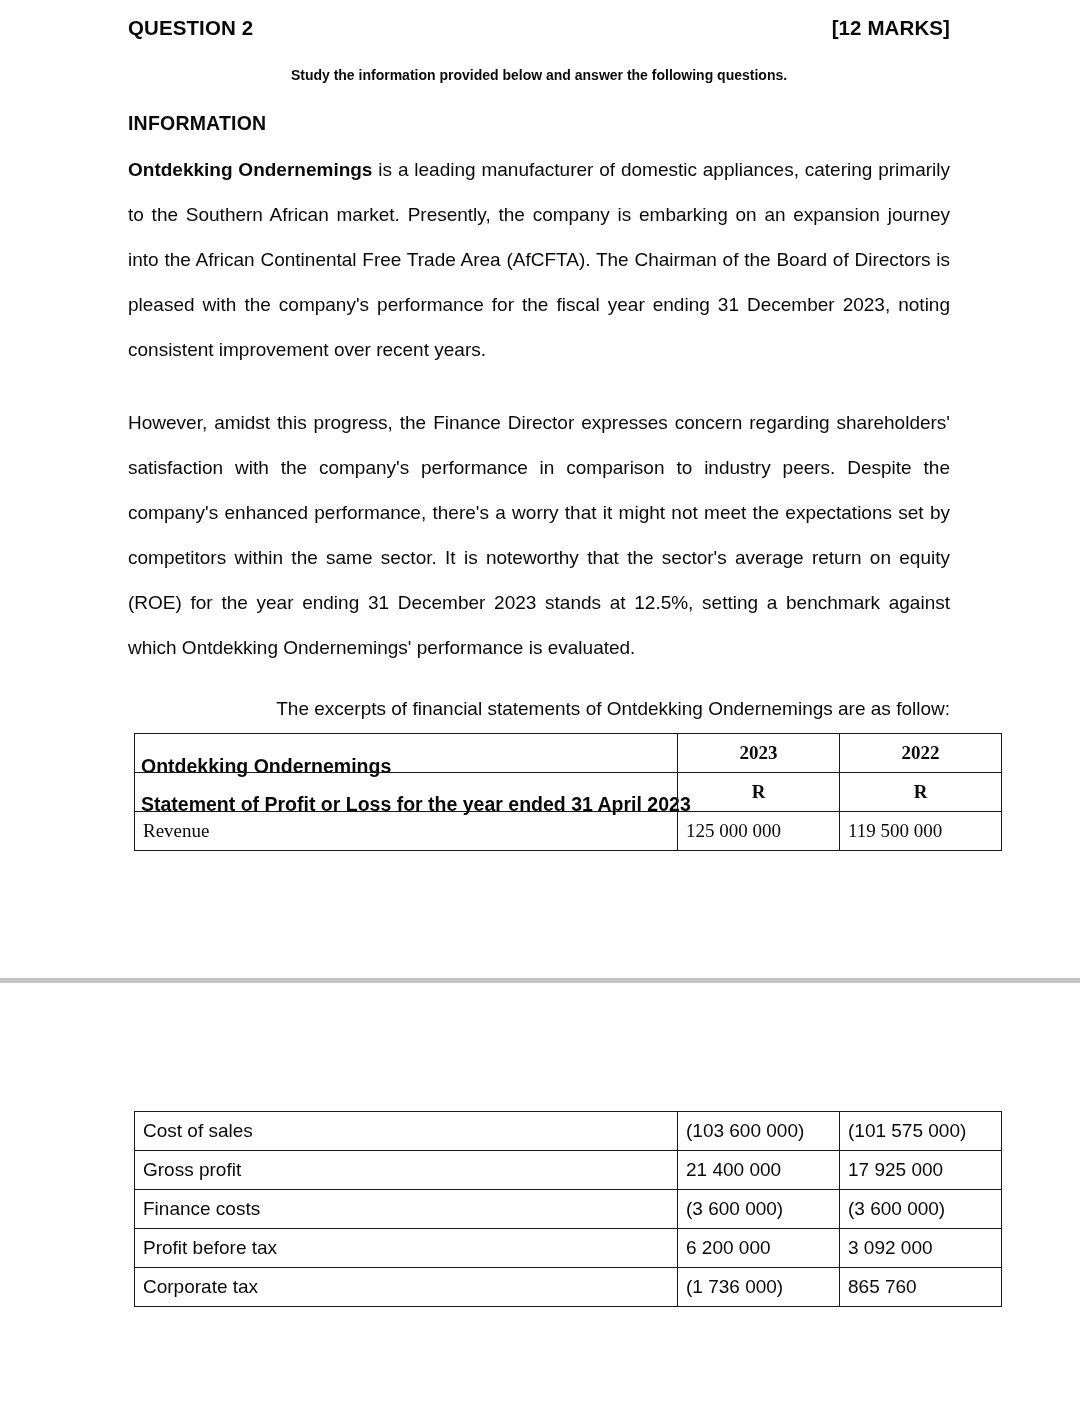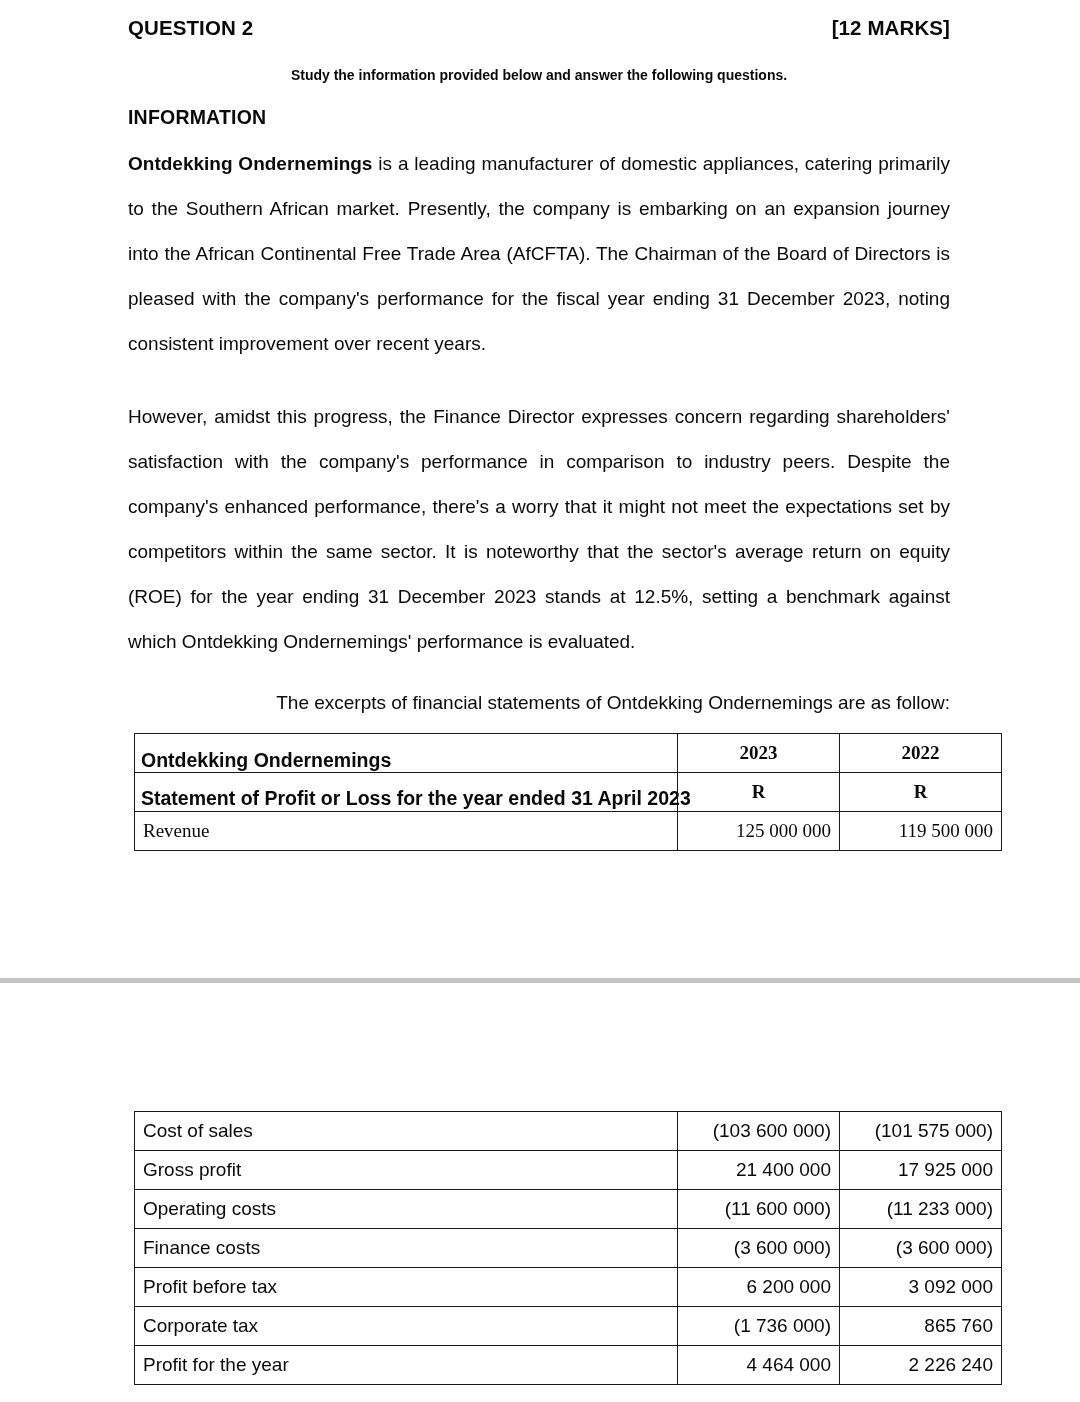--- a/index.html
+++ b/index.html
@@ -43,21 +43,21 @@
   
   .bold-line {
     font-weight: bold;
     font-size: 14px;
     margin-top: 27px;
     text-align: center;
   }
   .info-label {
     font-weight: bold;
     font-size: 19.5px;
-    margin-top: 23px;
+    margin-top: 29px;
     letter-spacing: 0.2px;
   }
   p.para {
     font-size: 19px;
     line-height: 45px;
     margin: 0;
     text-align: justify;
     text-justify: inter-word;
   }
   p.para.first { margin-top: 12px; }
@@ -83,21 +83,21 @@
     font-size: 19px;
   }
   table.fin td {
     border: 1.6px solid #1a1a1a;
     height: 38px;
     padding: 0 8px;
     vertical-align: middle;
     white-space: nowrap;
   }
   table.fin td.label { text-align: left; width: 526px; }
-  table.fin td.num   { text-align: right; width: 145px; }
+  table.fin td.num   { text-align: left; width: 145px; }
   table.fin td.hdr   { text-align: center; font-weight: bold; }
 
   
   .divider {
     position: absolute;
     left: 0;
     top: 978px;
     width: 1080px;
     height: 5px;
     background: #c4c4c4;
@@ -171,41 +171,31 @@
           <td class="label">Cost of sales</td>
           <td class="num">(103 600 000)</td>
           <td class="num">(101 575 000)</td>
         </tr>
         <tr>
           <td class="label">Gross profit</td>
           <td class="num">21 400 000</td>
           <td class="num">17 925 000</td>
         </tr>
         <tr>
-          <td class="label">Operating costs</td>
-          <td class="num">(11 600 000)</td>
-          <td class="num">(11 233 000)</td>
-        </tr>
-        <tr>
           <td class="label">Finance costs</td>
           <td class="num">(3 600 000)</td>
           <td class="num">(3 600 000)</td>
         </tr>
         <tr>
           <td class="label">Profit before tax</td>
           <td class="num">6 200 000</td>
           <td class="num">3 092 000</td>
         </tr>
         <tr>
           <td class="label">Corporate tax</td>
           <td class="num">(1 736 000)</td>
           <td class="num">865 760</td>
         </tr>
-        <tr>
-          <td class="label">Profit for the year</td>
-          <td class="num">4 464 000</td>
-          <td class="num">2 226 240</td>
-        </tr>
       </tbody>
     </table>
   </div>
 
 </div>
 
 </body></html>

